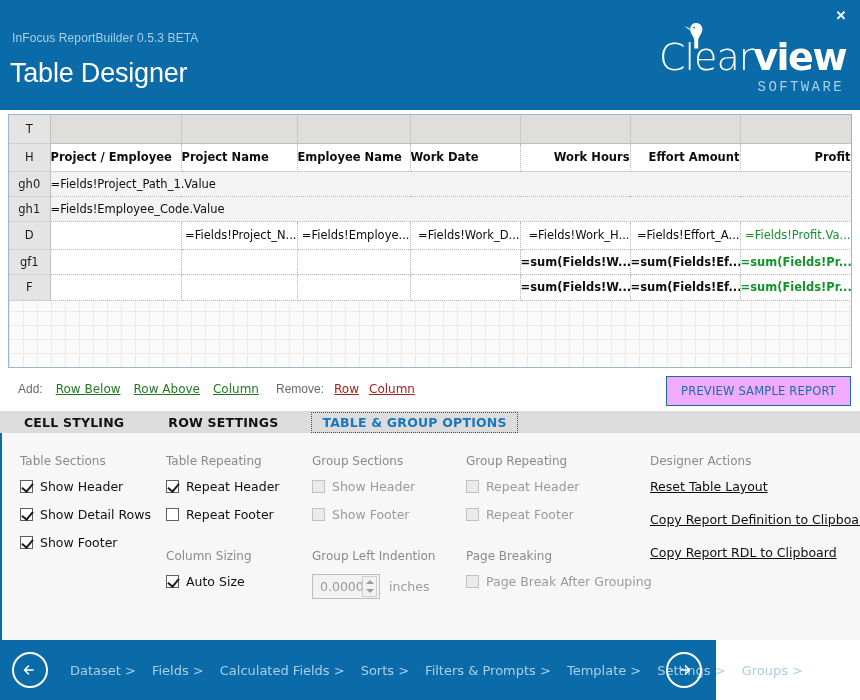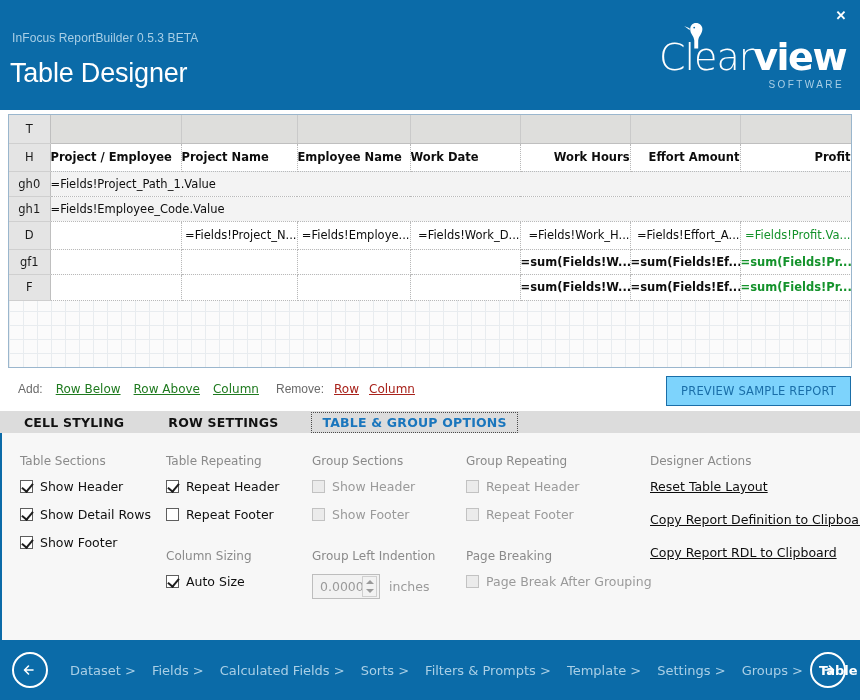--- a/index.html
+++ b/index.html
@@ -40,22 +40,22 @@
   }
   #logo-wordmark {
     position: absolute; right: 0; top: 12px;
     font-size: 38px; color: #ffffff; line-height: 1;
     font-family: "DejaVu Sans", sans-serif; font-weight: 300;
     letter-spacing: -1px; white-space: nowrap;
   }
   #logo-wordmark .bold { font-weight: 700; letter-spacing: -1.5px; }
   #logo-sub {
     position: absolute; right: 2px; top: 53px;
-    font-size: 10px; color: #a9cfe6; letter-spacing: 2.4px;
-    font-family: Liberation Sans, sans-serif;
+    font-size: 14px; color: #a9cfe6; letter-spacing: 2.4px;
+    font-family: Liberation Mono, monospace;
   }
   #logo-bird {
     position: absolute; left: 27px; top: -4px;
     width: 26px; height: 30px;
   }
 
   
   #designer-surface {
     position: absolute; left: 8px; top: 114px;
     width: 844px; height: 254px;
@@ -109,21 +109,21 @@
   .tb-link {
     font-size: 12px; text-decoration: underline; cursor: pointer;
     font-family: "DejaVu Sans", sans-serif;
   }
   .tb-link.add { color: #1f7a1f; }
   .tb-link.rem { color: #a8211a; }
   #add-group { position: absolute; left: 18px; top: 6px; display: flex; align-items: flex-start; gap: 13px; }
   #remove-group { position: absolute; left: 276px; top: 6px; display: flex; align-items: baseline; gap: 10px; }
   #preview-btn {
     position: absolute; right: 9px; top: 0px;
-    border: 1px solid #1a6ea8; background: #7dd3fc; color: #1a6ea8;
+    border: 1px solid #1a6ea8; background: #f0abfc; color: #1a6ea8;
     font-size: 11.5px; padding: 7px 14px; cursor: pointer;
     font-family: "DejaVu Sans", sans-serif; letter-spacing: 0.2px;
   }
 
   
   #tabbar {
     position: absolute; left: 0; top: 411px; width: 860px; height: 22px;
     background: #dcdcdc;
     display: flex; align-items: center;
   }
@@ -177,21 +177,21 @@
   .spin-unit { font-size: 12.5px; color: #9a9a9a; margin-left: 9px; font-family: "DejaVu Sans", sans-serif; text-align: center; }
 
   .act-link {
     font-size: 12.5px; color: #0d0d0d; text-decoration: underline;
     cursor: pointer; margin-bottom: 18px; display: block; white-space: nowrap;
     font-family: "DejaVu Sans", sans-serif;
   }
 
   
   #bottom-nav {
-    position: absolute; left: 0; bottom: 0; width: 860px; height: 60px;
+    position: absolute; left: 0; bottom: 0; width: 716px; height: 60px;
     background: #0b6ba8;
   }
   .nav-arrow {
     position: absolute; top: 12px; width: 36px; height: 36px;
     border: 2px solid #ffffff; border-radius: 50%;
     display: flex; align-items: center; justify-content: center; cursor: pointer;
   }
   #nav-back { left: 12px; }
   #nav-next { right: 14px; }
   #crumbs {

